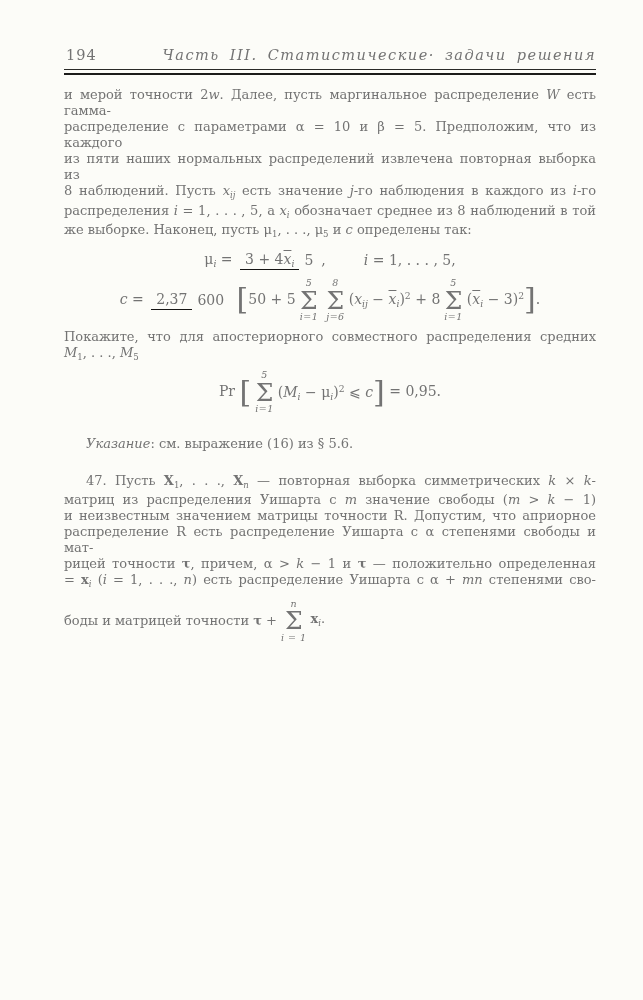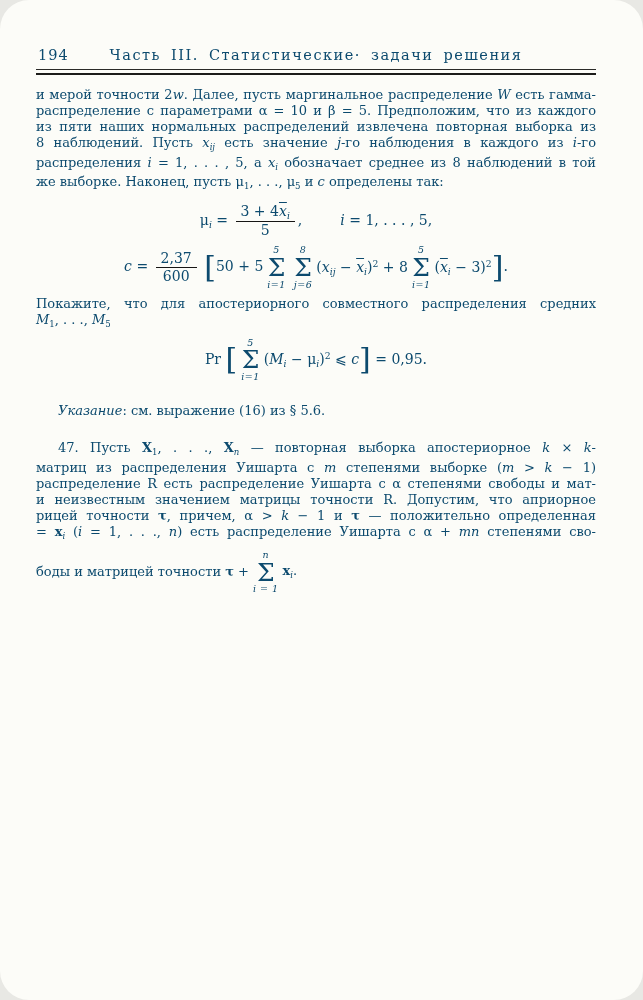--- a/index.html
+++ b/index.html
@@ -1,37 +1,36 @@
 <!DOCTYPE html>
 <html><head>
 <meta charset="utf-8">
 <style>
   html,body { margin:0; padding:0; background:#e8e8e4; }
   .page {
     position: relative;
     width: 643px; height: 1000px;
     margin: 0 auto;
     background: #fcfcf8;
-    color: #0c4a6e;
+    color: #737373;
     font-family: "DejaVu Serif", "Liberation Serif", serif;
     font-size: 13px;
     overflow: hidden;
     box-sizing: border-box;
-    padding: 0 47px 0 36px;
-    border-radius: 29px;
+    padding: 0 47px 0 64px;
   }
   .hdr {
     margin-top: 47px;
     position: relative;
     height: 18px;
     font-size: 14.5px;
   }
   .pagenum { position:absolute; left:2px; top:0; letter-spacing:1px; }
   .runhead {
-    text-align:center; letter-spacing: 1.5px;
+    text-align:right; font-style: italic; letter-spacing: 1.5px;
     word-spacing: 4px;
   }
   .rule-thin  { height: 1px; background:#2a2a28; margin-top: 4px; }
   .rule-thick { height: 2px; background:#1c1c1a; margin-top: 3px; }
 
   .body { margin-top: 12px; line-height: 16px; }
   .tline { text-align: justify; }
   .tline.j { text-align-last: justify; }
   .tline.last { text-align: right; text-align-last: left; }
   .indent { text-indent: 22px; margin-top: 21px; }
@@ -46,21 +45,21 @@
   .formula {
     text-align: center;
     font-size: 14px;
     white-space: nowrap;
   }
   .f-mu { margin: 9px 0 6px 0; }
   .f-c  { margin: 4px 0 6px 0; }
   .f-pr { margin: 6px 0 8px 0; }
 
   .frac {
-    display: inline-flex; flex-direction: column; align-items: center;
+    display: inline-flex; align-items: center;
     vertical-align: middle; margin: 0 3px; line-height: 1.25; text-align: right;
   }
   .frac .num { padding: 0 5px; border-bottom: 1.2px solid #161514; }
   .frac .den { padding: 0 5px; }
 
   .sum {
     display: inline-flex; flex-direction: column; align-items: center;
     vertical-align: middle; line-height: 1; margin: 0 4px;
   }
   .sum .lim { font-size: 9.5px; font-style: italic; line-height: 1.1; letter-spacing: 0.5px; }
@@ -130,24 +129,24 @@
       <span><span>Pr </span></span><span class="bigbr">[</span><span class="sum">
           <span class="lim">5</span>
           <span class="glyph">Σ</span>
           <span class="lim">i=1</span>
         </span><span><span>(</span><span class="it">M</span><span class="it sub">i</span><span> − μ</span><span class="it sub">i</span><span>)</span><span class="sup">2</span><span> ⩽ </span><span class="it">c</span></span><span class="bigbr">]</span><span><span> = 0,95.</span></span>
     </div>
 
     <div class="tline last indent"><span class="it">Указание</span><span>: см. выражение (16) из § 5.6.</span></div>
 
     <div>
-      <div class="tline j indent"><span>47. Пусть </span><span class="b">X</span><span class="sub">1</span><span>, . . ., </span><span class="b">X</span><span class="it sub">n</span><span> — повторная выборка апостериорное </span><span class="it">k</span><span> × </span><span class="it">k</span><span>-</span></div>
-      <div class="tline j"><span>матриц из распределения Уишарта с </span><span class="it">m</span><span> степенями выборке (</span><span class="it">m</span><span> &gt; </span><span class="it">k</span><span> − 1)</span></div>
+      <div class="tline j indent"><span>47. Пусть </span><span class="b">X</span><span class="sub">1</span><span>, . . ., </span><span class="b">X</span><span class="it sub">n</span><span> — повторная выборка симметрических </span><span class="it">k</span><span> × </span><span class="it">k</span><span>-</span></div>
+      <div class="tline j"><span>матриц из распределения Уишарта с </span><span class="it">m</span><span> значение свободы (</span><span class="it">m</span><span> &gt; </span><span class="it">k</span><span> − 1)</span></div>
+      <div class="tline j"><span>и неизвестным значением матрицы точности R. Допустим, что априорное</span></div>
       <div class="tline j"><span>распределение R есть распределение Уишарта с α степенями свободы и мат-</span></div>
-      <div class="tline j"><span>и неизвестным значением матрицы точности R. Допустим, что априорное</span></div>
       <div class="tline j"><span>рицей точности </span><span class="b">τ</span><span>, причем, α &gt; </span><span class="it">k</span><span> − 1 и </span><span class="b">τ</span><span> — положительно определенная</span></div>
       <div class="tline j"><span>= </span><span class="b">x</span><span class="it sub">i</span><span> (</span><span class="it">i</span><span> = 1, . . ., </span><span class="it">n</span><span>) есть распределение Уишарта с α + </span><span class="it">mn</span><span> степенями сво-</span></div>
       <div class="tailline">
         <span><span>боды и матрицей  точности </span><span class="b">τ</span><span> + </span></span>
           <span class="sum">
             <span class="lim">n</span>
             <span class="glyph">Σ</span>
             <span class="lim">i = 1</span>
           </span>
           <span><span class="b">x</span><span class="it sub">i</span><span>.</span></span>

